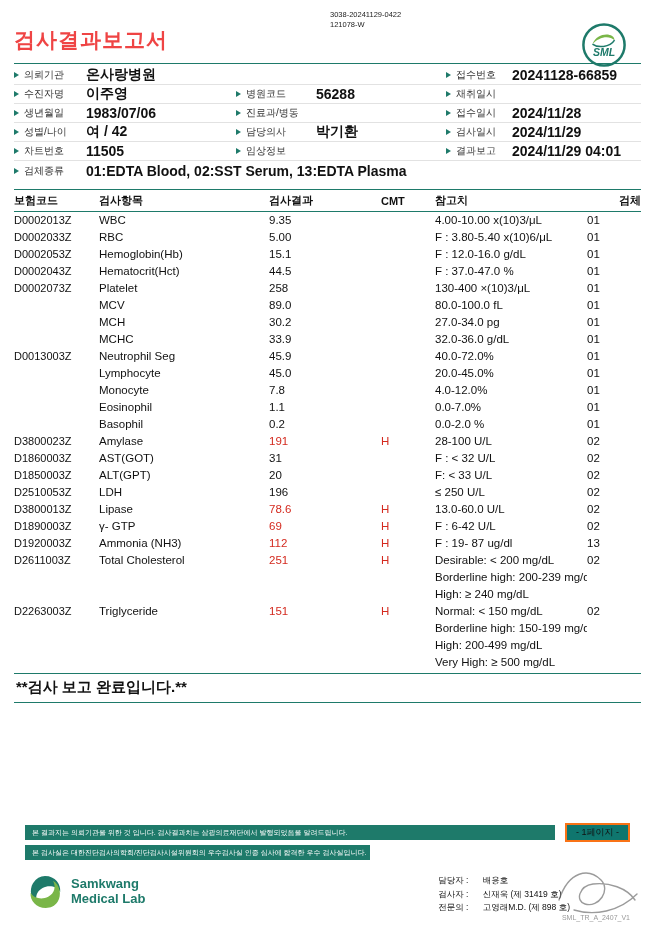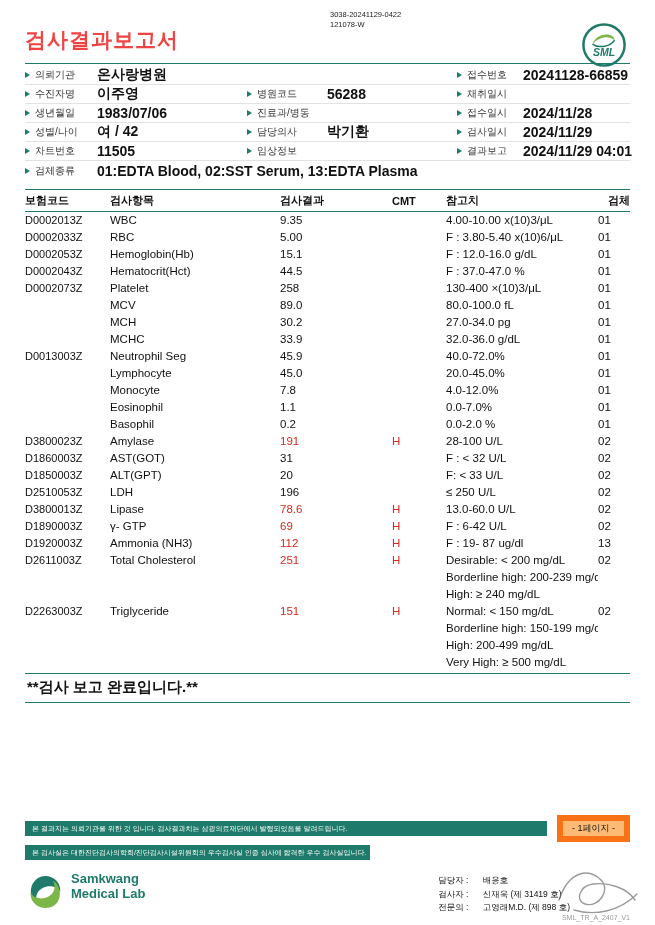--- a/index.html
+++ b/index.html
@@ -1,18 +1,18 @@
 <!DOCTYPE html>
 <html><head>
 <meta charset="utf-8">
 <style>
   *{box-sizing:border-box;margin:0;padding:0;}
   html,body{background:#fff;}
   body{font-family:"Liberation Sans","DejaVu Sans",sans-serif;color:#1a1a1a;}
-  .page{position:relative;width:655px;height:925px;background:#fff;padding:14px 25px 0;overflow:hidden;}
+  .page{position:relative;width:655px;height:925px;background:#fff;padding:14px 14px 0;overflow:hidden;}
 
   
   .topcode{position:absolute;top:10px;left:330px;font-size:7.5px;line-height:1.35;color:#222;}
   .page-title{margin-top:12px;font-size:21px;font-weight:bold;color:#ef4444;letter-spacing:1px;}
   .sml-logo-top{position:absolute;top:22px;right:28px;width:46px;height:46px;}
   .rule{border-top:1.6px solid #1e7a6a;margin-top:9px;}
 
   
   .patient{margin-top:2px;}
   .prow{display:grid;grid-template-columns:72px 150px 80px 130px 66px 1fr;align-items:center;height:19px;border-bottom:1px solid #e2e2e2;}
@@ -40,24 +40,24 @@
 
   
   .note-band{border-top:1.6px solid #1e7a6a;border-bottom:1.6px solid #1e7a6a;padding:4px 2px 5px;margin-top:2px;}
   .note-band span{font-size:15px;font-weight:bold;color:#111;}
 
   
   .footer{position:absolute;left:25px;right:25px;bottom:10px;}
   .bar-row{display:flex;align-items:center;gap:10px;}
   .teal-bar{background:#1e7a6a;color:#fff;font-size:7px;line-height:15px;height:15px;padding:0 7px;white-space:nowrap;overflow:hidden;}
   .bar1{flex:1;}
-  .page-box{border:6px solid #f97316;padding:1px 9px;font-size:9px;color:#111;background:#fdba74;white-space:nowrap;}
+  .page-box{border:2px solid #f97316;padding:1px 9px;font-size:9px;color:#111;background:#0f766e;white-space:nowrap;}
   .bar2{width:57%;margin-top:3px;}
   .bottom-row{display:flex;align-items:flex-start;margin-top:12px;position:relative;}
-  .brand{display:flex;gap:6px;}
+  .brand{display:flex;align-items:center;gap:6px;}
   .brand-name{font-size:13px;font-weight:bold;color:#1e7a6a;line-height:1.15;}
   .addr{font-size:8px;color:#222;line-height:1.55;margin-left:34px;margin-top:2px;}
   .staff{margin-left:auto;font-size:8.5px;color:#111;line-height:1.6;margin-top:2px;padding-right:60px;position:relative;}
   .staff .lab{display:inline-block;width:42px;}
   .scribble{position:absolute;right:-14px;top:-14px;opacity:.65;}
   .form-code{position:absolute;right:0;bottom:-6px;font-size:7px;color:#999;}
 </style>
 </head>
 <body>
 

